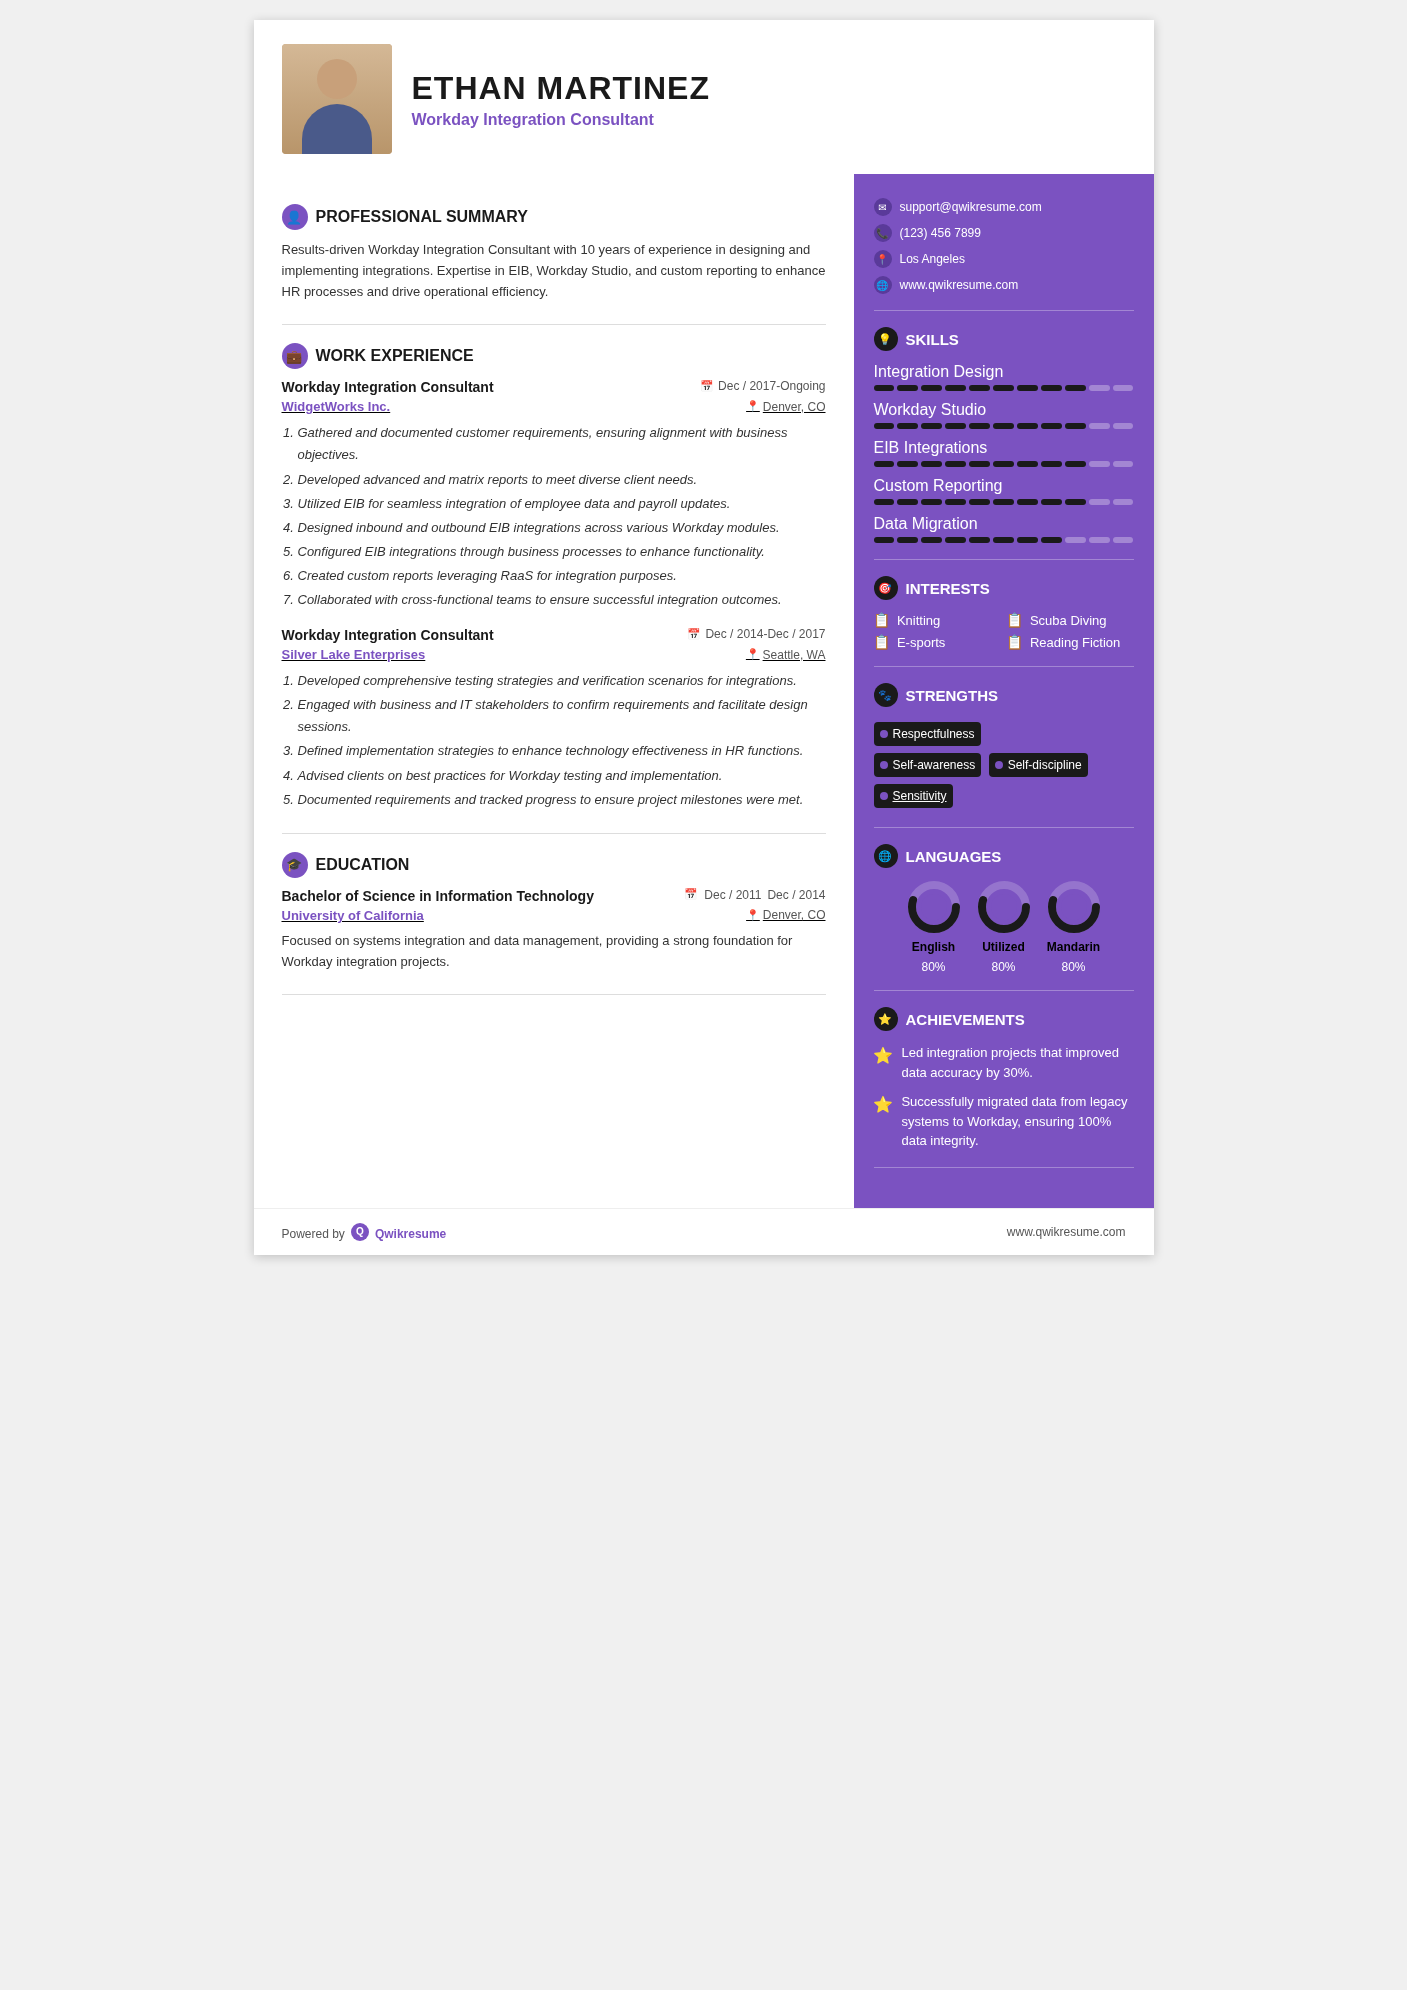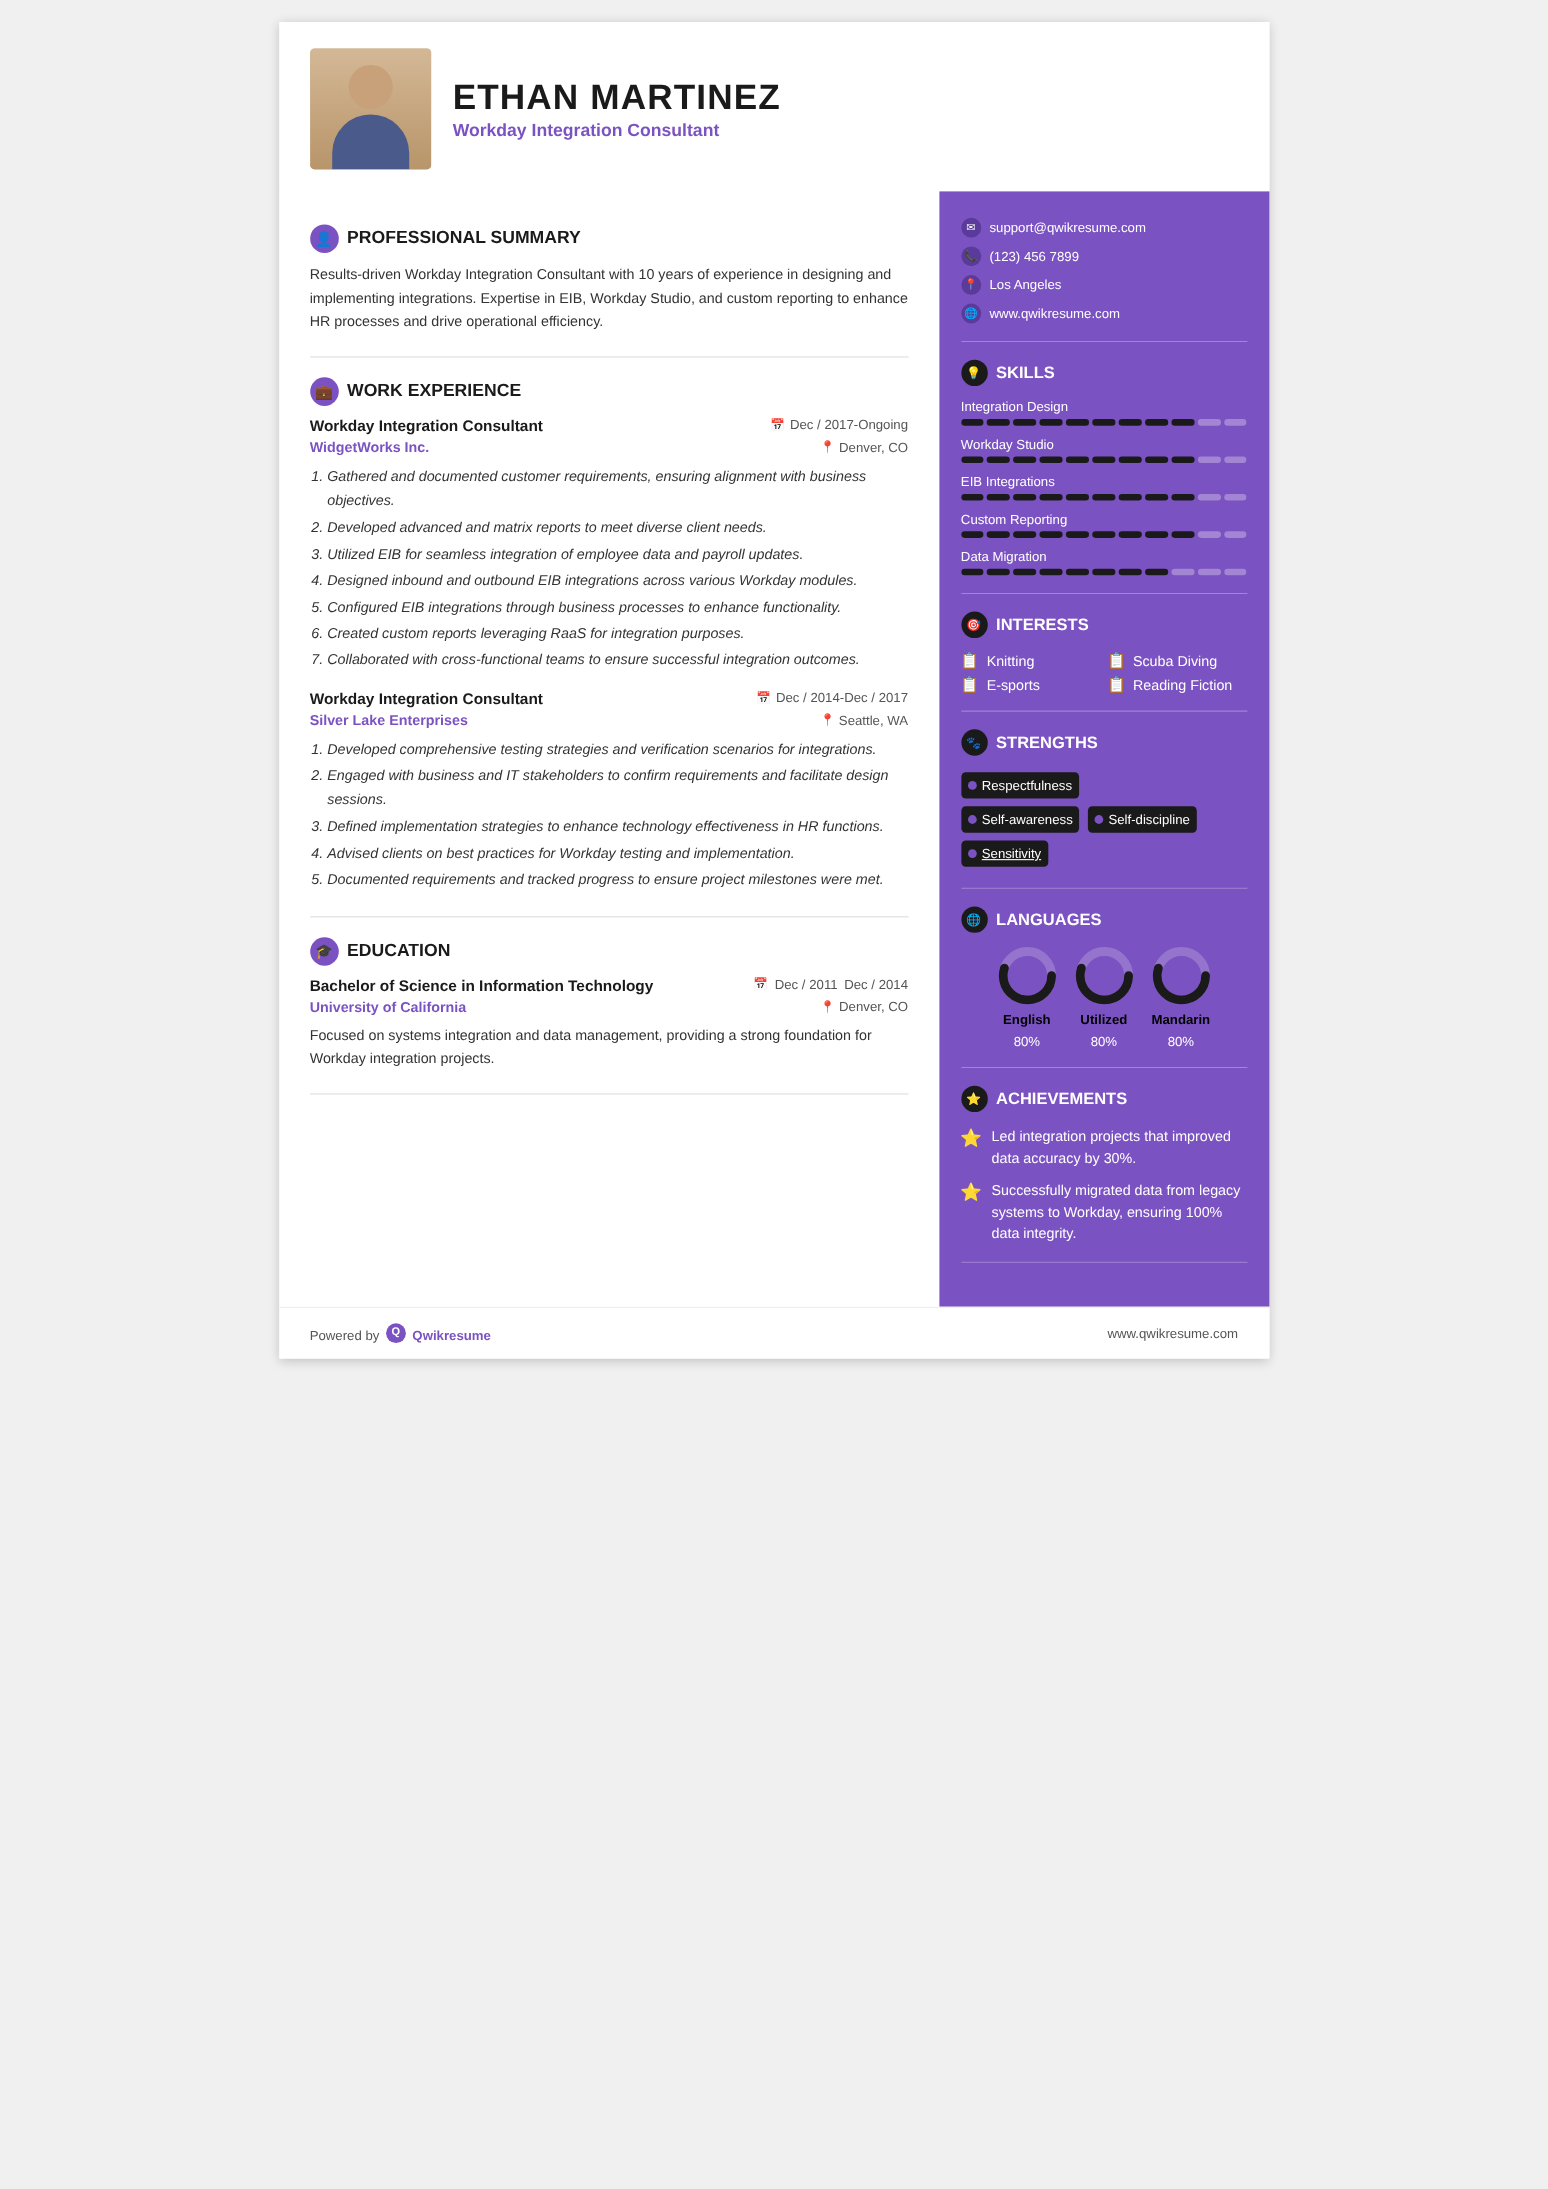--- a/index.html
+++ b/index.html
@@ -118,20 +118,21 @@
       display: flex;
       align-items: center;
       gap: 4px;
       white-space: nowrap;
     }
     .job-sub {
       display: flex;
       justify-content: space-between;
       align-items: center;
       margin-bottom: 8px;
+      text-decoration: underline;
     }
     .company-name {
       color: #7B52C1;
       font-size: 13px;
       font-weight: 600;
     }
     .location {
       font-size: 12px;
       color: #555;
       display: flex;
@@ -246,21 +247,21 @@
       font-size: 11px;
       flex-shrink: 0;
     }
     .right-divider {
       border: none;
       border-top: 1px solid rgba(255,255,255,0.3);
       margin: 16px 0;
     }
     
     .skill-name {
-      font-size: 12px;
+      font-size: 16px;
       color: white;
       margin-bottom: 4px;
     }
     .skill-bar {
       display: flex;
       gap: 3px;
       margin-bottom: 10px;
     }
     .skill-dot {
       width: 22px;

